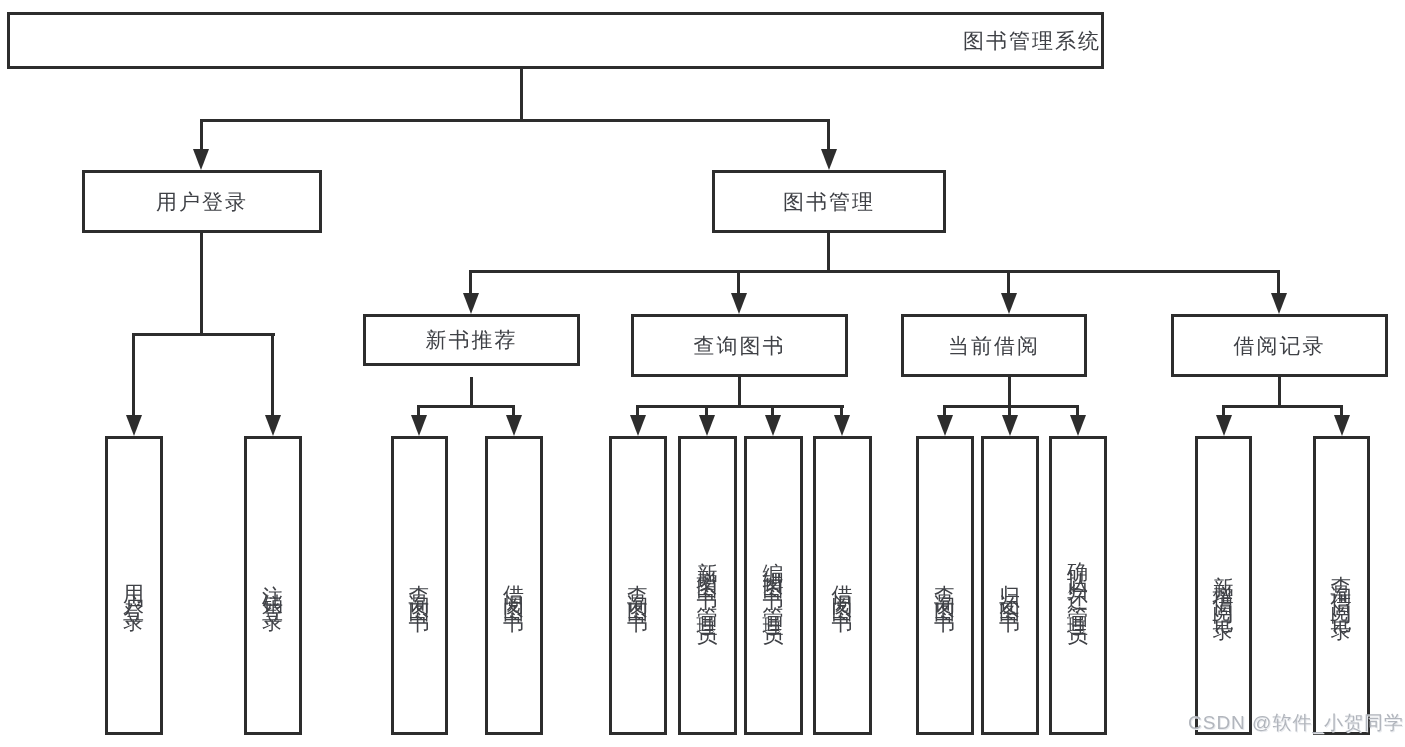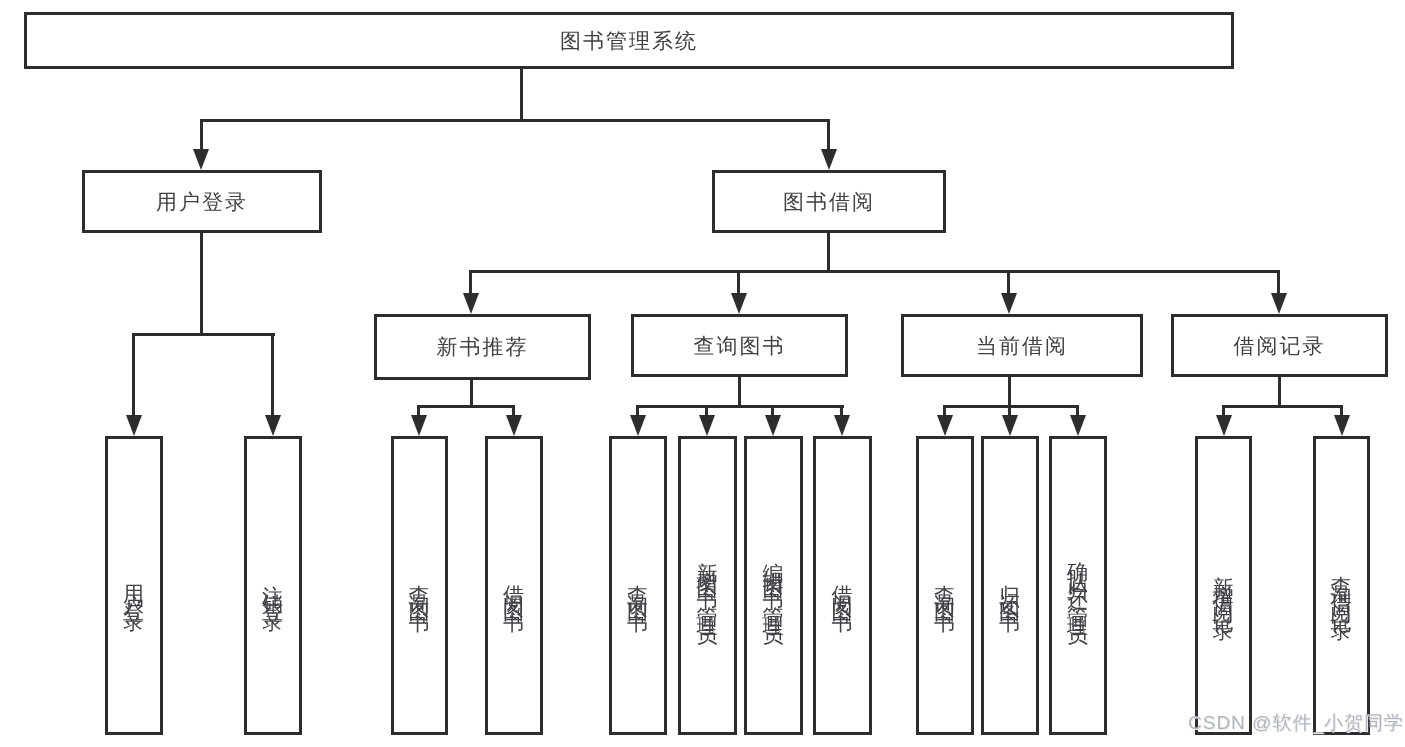--- a/index.html
+++ b/index.html
@@ -31,38 +31,38 @@
   }
   .watermark{
     position:absolute;left:1188px;top:710px;
     font-size:19px;color:#b2b6bd;letter-spacing:1px;white-space:nowrap;
     text-shadow:1px 1px 0 #e8eaee;
   }
 </style>
 </head>
 <body>
 
-<div class="node" style="left:24px;top:12px;width:1210px;height:57px;">
+<div class="node" style="left:7px;top:12px;width:1097px;height:57px;justify-content:flex-end;">
   <span class="hlabel">图书管理系统</span>
 </div>
 
 <div class="node" style="left:82px;top:170px;width:240px;height:63px;">
   <span class="hlabel">用户登录</span>
 </div>
 <div class="node" style="left:712px;top:170px;width:234px;height:63px;">
-  <span class="hlabel">图书借阅</span>
+  <span class="hlabel">图书管理</span>
 </div>
 
-<div class="node" style="left:374px;top:314px;width:217px;height:66px;">
+<div class="node" style="left:363px;top:314px;width:217px;height:52px;">
   <span class="hlabel">新书推荐</span>
 </div>
 <div class="node" style="left:631px;top:314px;width:217px;height:63px;">
   <span class="hlabel">查询图书</span>
 </div>
-<div class="node" style="left:901px;top:314px;width:242px;height:63px;">
+<div class="node" style="left:901px;top:314px;width:186px;height:63px;">
   <span class="hlabel">当前借阅</span>
 </div>
 <div class="node" style="left:1171px;top:314px;width:217px;height:63px;">
   <span class="hlabel">借阅记录</span>
 </div>
 
 <div class="node vnode" style="left:105px;top:436px;width:58px;height:299px;">
   <span class="vlabel">用户登录</span>
 </div>
 <div class="node vnode" style="left:244px;top:436px;width:58px;height:299px;">

